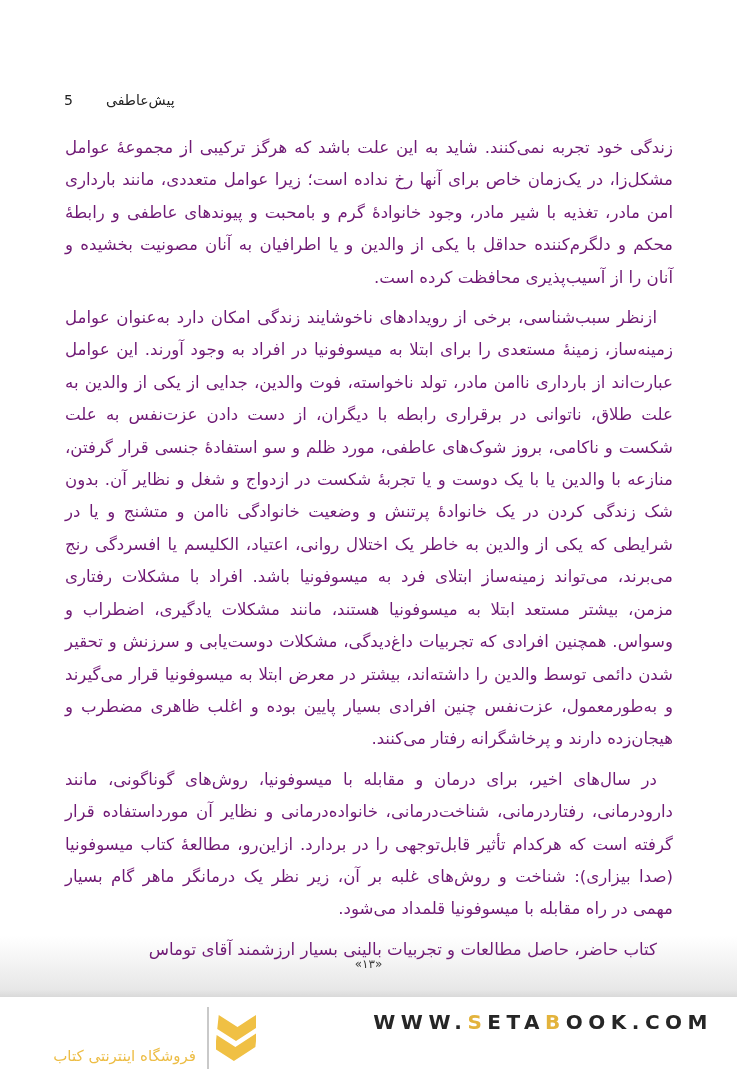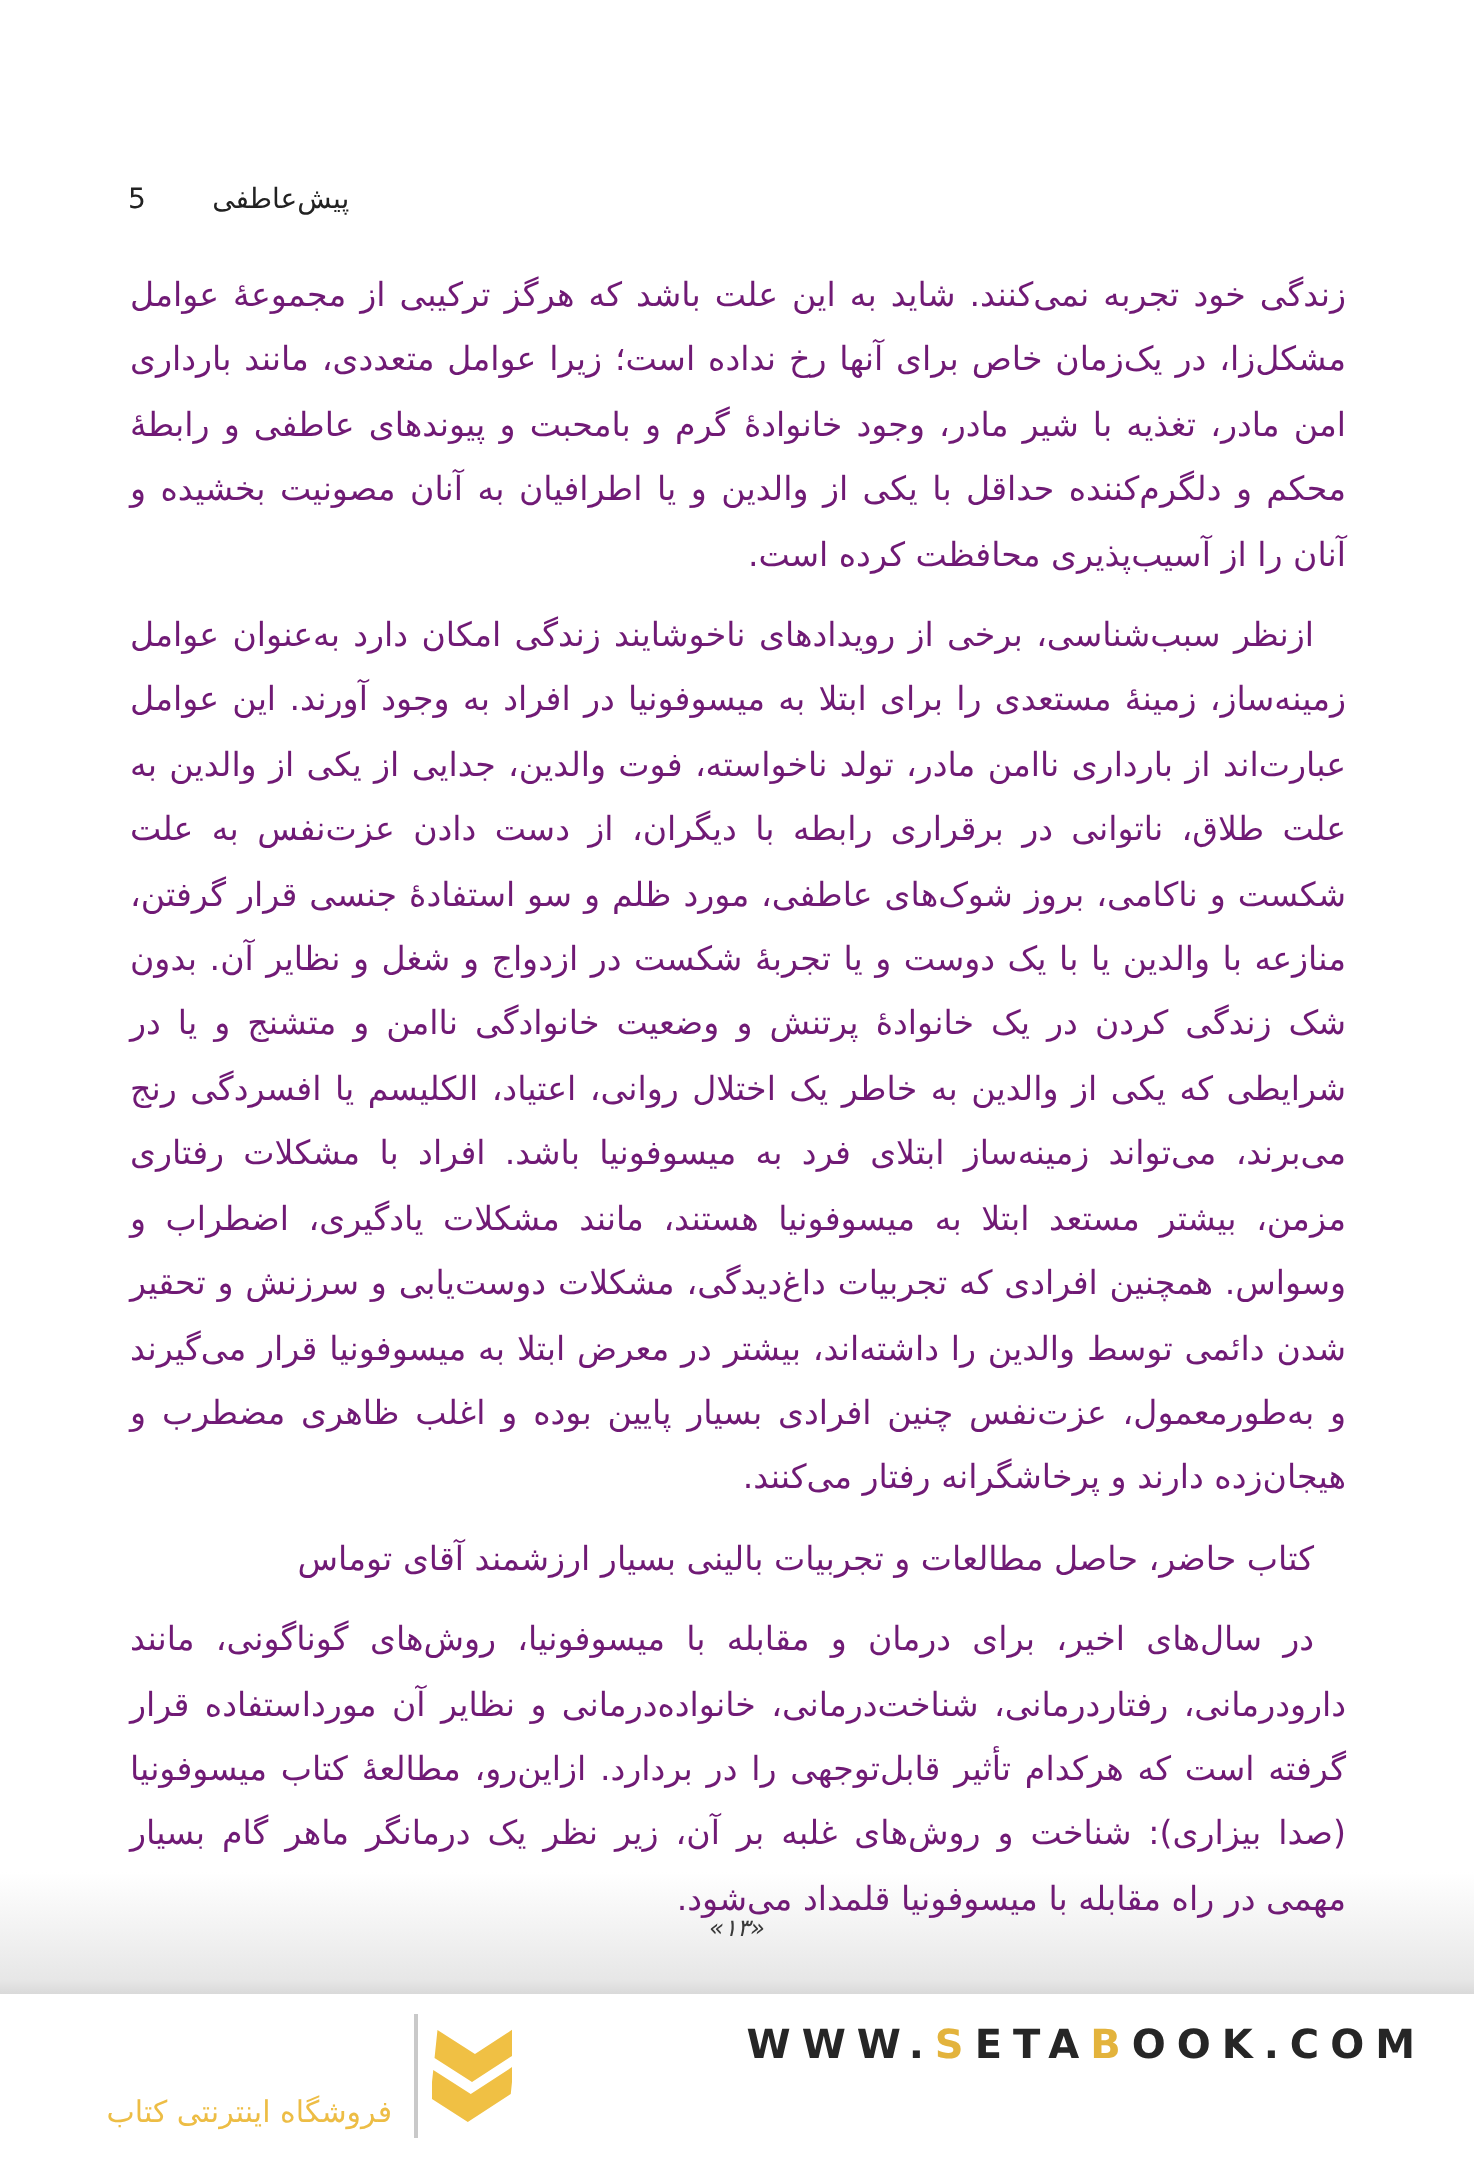--- a/index.html
+++ b/index.html
@@ -25,21 +25,21 @@
   .body-text p { margin-bottom:8px; }
   .body-text p.indented { text-indent:16px; }
 
   
   .page-bottom-shade {
     position:absolute; top:936px; left:0; width:737px; height:61px; z-index:1;
     background:linear-gradient(to bottom, rgba(233,233,233,0) 0%, rgba(233,233,233,0.55) 45%, #e7e7e7 88%, #d9d9d9 100%);
   }
   .folio {
     position:absolute; top:957px; left:0; width:737px; text-align:center;
-    font-size:12px; color:#3a3a3a; z-index:3;font-style:italic;
+    font-size:12px; color:#3a3a3a; z-index:3;
   }
 
   
   .site-footer { position:absolute; top:997px; left:0; width:737px; height:83px; background:#ffffff; }
 
   .footer-right { position:absolute; top:8px; right:24px; text-align:right; }
   .store-name { direction:rtl; font-size:17px; font-weight:bold; color:#2e2e2e; line-height:26px; }
   .site-url { margin-top:5px; font-size:20px; font-weight:bold; letter-spacing:5.5px; color:#262626; white-space:nowrap;text-align:right; }
   .site-url .gold { color:#e3b33c; }
 
@@ -63,22 +63,22 @@
 <div class="page">
 
   <div class="running-head">
     <span>پیش‌عاطفی</span>
     <span>5</span>
   </div>
 
   <div class="body-text">
     <p>زندگی خود تجربه نمی‌کنند. شاید به این علت باشد که هرگز ترکیبی از مجموعهٔ عوامل مشکل‌زا، در یک‌زمان خاص برای آنها رخ نداده است؛ زیرا عوامل متعددی، مانند بارداری امن مادر، تغذیه با شیر مادر، وجود خانوادهٔ گرم و بامحبت و پیوندهای عاطفی و رابطهٔ محکم و دلگرم‌کننده حداقل با یکی از والدین و یا اطرافیان به آنان مصونیت بخشیده و آنان را از آسیب‌پذیری محافظت کرده است.</p>
     <p class="indented">ازنظر سبب‌شناسی، برخی از رویدادهای ناخوشایند زندگی امکان دارد به‌عنوان عوامل زمینه‌ساز، زمینهٔ مستعدی را برای ابتلا به میسوفونیا در افراد به وجود آورند. این عوامل عبارت‌اند از بارداری ناامن مادر، تولد ناخواسته، فوت والدین، جدایی از یکی از والدین به علت طلاق، ناتوانی در برقراری رابطه با دیگران، از دست دادن عزت‌نفس به علت شکست و ناکامی، بروز شوک‌های عاطفی، مورد ظلم و سو استفادهٔ جنسی قرار گرفتن، منازعه با والدین یا با یک دوست و یا تجربهٔ شکست در ازدواج و شغل و نظایر آن. بدون شک زندگی کردن در یک خانوادهٔ پرتنش و وضعیت خانوادگی ناامن و متشنج و یا در شرایطی که یکی از والدین به خاطر یک اختلال روانی، اعتیاد، الکلیسم یا افسردگی رنج می‌برند، می‌تواند زمینه‌ساز ابتلای فرد به میسوفونیا باشد. افراد با مشکلات رفتاری مزمن، بیشتر مستعد ابتلا به میسوفونیا هستند، مانند مشکلات یادگیری، اضطراب و وسواس. همچنین افرادی که تجربیات داغ‌دیدگی، مشکلات دوست‌یابی و سرزنش و تحقیر شدن دائمی توسط والدین را داشته‌اند، بیشتر در معرض ابتلا به میسوفونیا قرار می‌گیرند و به‌طورمعمول، عزت‌نفس چنین افرادی بسیار پایین بوده و اغلب ظاهری مضطرب و هیجان‌زده دارند و پرخاشگرانه رفتار می‌کنند.</p>
+    <p class="indented">در سال‌های اخیر، برای درمان و مقابله با میسوفونیا، روش‌های گوناگونی، مانند دارودرمانی، رفتاردرمانی، شناخت‌درمانی، خانواده‌درمانی و نظایر آن مورداستفاده قرار گرفته است که هرکدام تأثیر قابل‌توجهی را در بردارد. ازاین‌رو، مطالعهٔ کتاب میسوفونیا (صدا بیزاری): شناخت و روش‌های غلبه بر آن، زیر نظر یک درمانگر ماهر گام بسیار مهمی در راه مقابله با میسوفونیا قلمداد می‌شود.</p>
     <p class="indented">کتاب حاضر، حاصل مطالعات و تجربیات بالینی بسیار ارزشمند آقای توماس</p>
-    <p class="indented">در سال‌های اخیر، برای درمان و مقابله با میسوفونیا، روش‌های گوناگونی، مانند دارودرمانی، رفتاردرمانی، شناخت‌درمانی، خانواده‌درمانی و نظایر آن مورداستفاده قرار گرفته است که هرکدام تأثیر قابل‌توجهی را در بردارد. ازاین‌رو، مطالعهٔ کتاب میسوفونیا (صدا بیزاری): شناخت و روش‌های غلبه بر آن، زیر نظر یک درمانگر ماهر گام بسیار مهمی در راه مقابله با میسوفونیا قلمداد می‌شود.</p>
   </div>
 
   <div class="page-bottom-shade"></div>
 
   <div class="folio">«۱۳»</div>
 
   <div class="site-footer">
 
     <div class="footer-right">
       <div class="site-url"><span>WWW.</span><span class="gold">S</span><span>ETA</span><span class="gold">B</span><span>OOK.COM</span></div>

